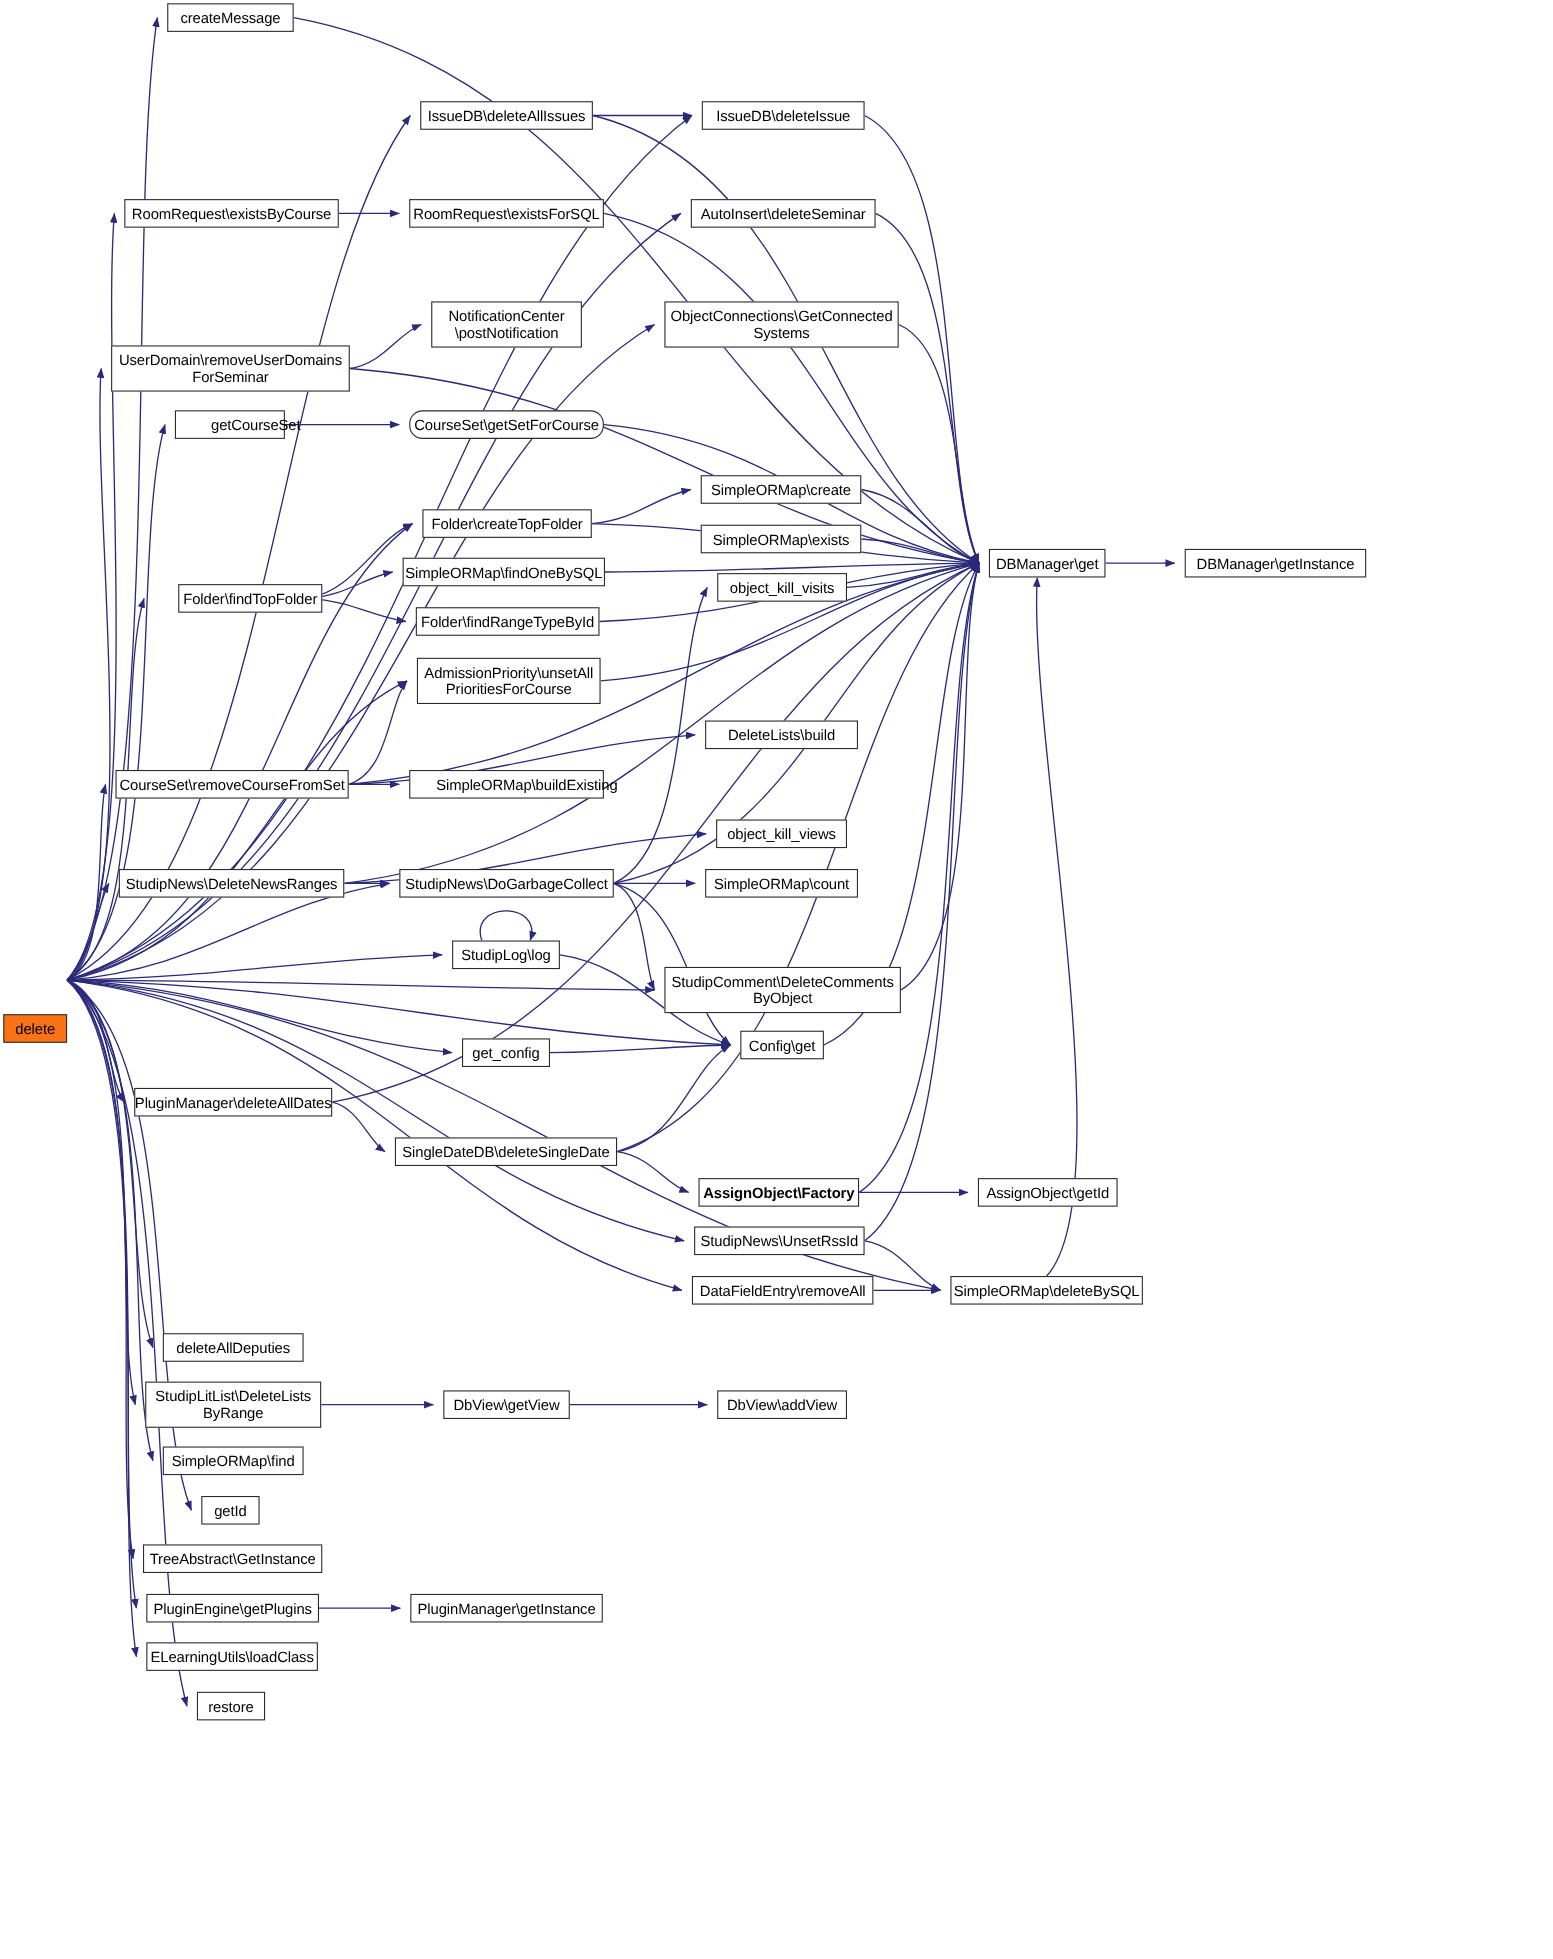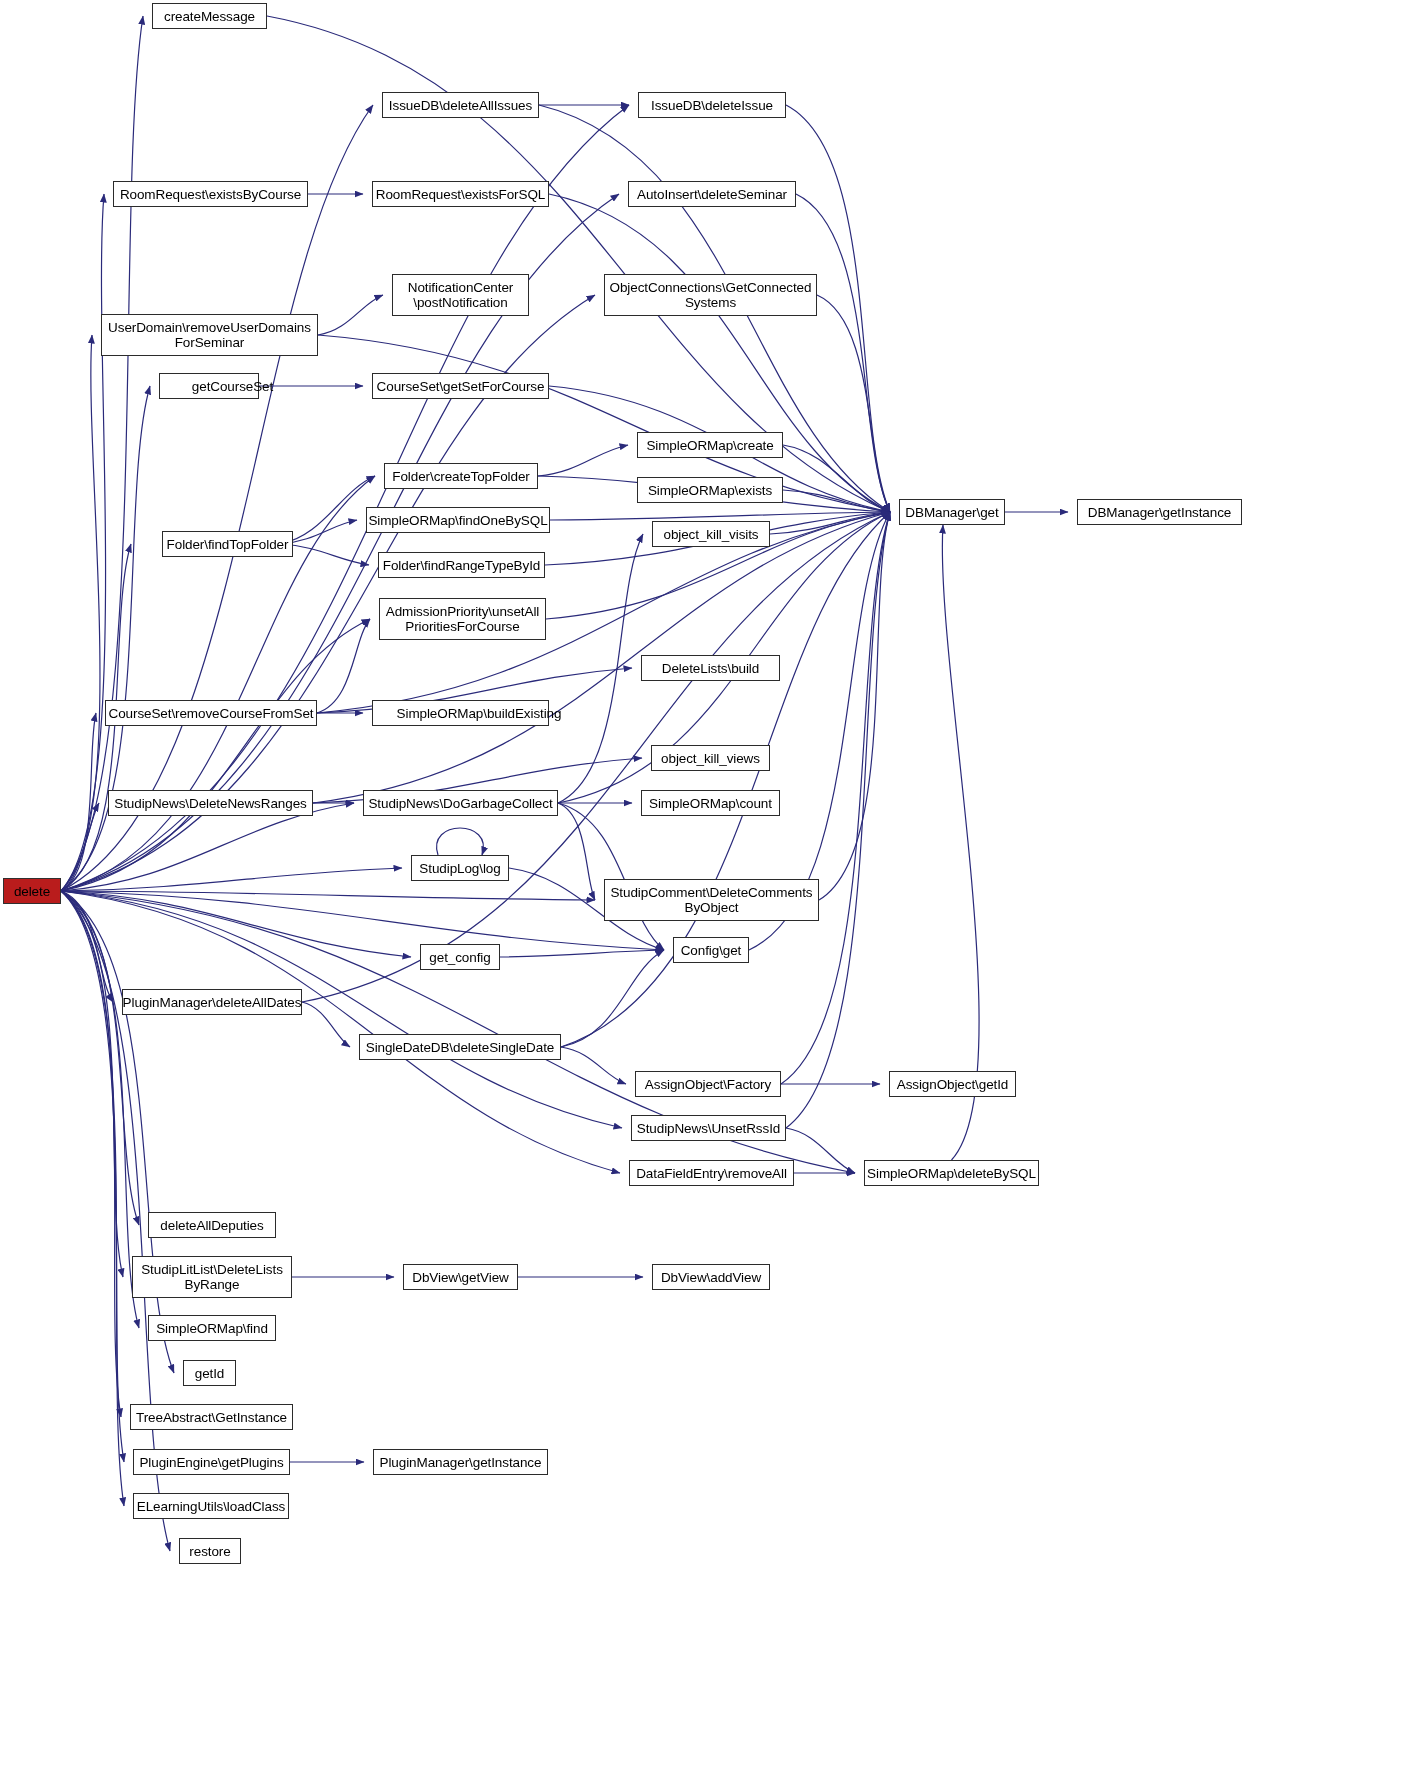--- a/index.html
+++ b/index.html
@@ -35,22 +35,23 @@
     line-height: 15px;
     display: flex;
     align-items: center;
     justify-content: center;
     text-align: center;
     white-space: pre-line;
     letter-spacing: -0.1px;
     z-index: 5;
   }
   .node.root {
-    background: #b91c1c;
+    background: #f97316;
     border-color: #303030;
+    margin-top: 44px;
   }
 </style>
 </head>
 <body>
 
 <div id="graph-root">
   <svg id="edges" viewBox="0 0 1412 1781" preserveAspectRatio="none">
     <defs>
       <marker id="arrowhead" markerWidth="9" markerHeight="7" refX="8.5" refY="3.5" orient="auto" markerUnits="userSpaceOnUse">
         <polygon points="0 0, 9 3.5, 0 7" fill="#2a2a7a"></polygon>
@@ -152,21 +153,21 @@
       <div class="node" style="left: 113px; top: 181px; width: 195px; height: 26px;">RoomRequest\existsByCourse</div>
       <div class="node" style="left: 372px; top: 181px; width: 177px; height: 26px;">RoomRequest\existsForSQL</div>
       <div class="node" style="left: 628px; top: 181px; width: 168px; height: 26px;">AutoInsert\deleteSeminar</div>
       <div class="node" style="left: 392px; top: 274px; width: 137px; height: 42px;">NotificationCenter
 \postNotification</div>
       <div class="node" style="left: 604px; top: 274px; width: 213px; height: 42px;">ObjectConnections\GetConnected
 Systems</div>
       <div class="node" style="left: 101px; top: 314px; width: 217px; height: 42px;">UserDomain\removeUserDomains
 ForSeminar</div>
       <div class="node" style="left: 159px; top: 373px; width: 100px; height: 26px; padding-left: 47px;">getCourseSet</div>
-      <div class="node" style="left: 372px; top: 373px; width: 177px; height: 26px;">CourseSet\getSetForCourse</div>
+      <div class="node" style="left: 372px; top: 373px; width: 177px; height: 26px; border-radius: 12px;">CourseSet\getSetForCourse</div>
       <div class="node" style="left: 637px; top: 432px; width: 146px; height: 26px;">SimpleORMap\create</div>
       <div class="node" style="left: 384px; top: 463px; width: 154px; height: 26px;">Folder\createTopFolder</div>
       <div class="node" style="left: 637px; top: 477px; width: 146px; height: 26px;">SimpleORMap\exists</div>
       <div class="node" style="left: 366px; top: 507px; width: 184px; height: 26px;">SimpleORMap\findOneBySQL</div>
       <div class="node" style="left: 899px; top: 499px; width: 106px; height: 26px;">DBManager\get</div>
       <div class="node" style="left: 1077px; top: 499px; width: 165px; height: 26px;">DBManager\getInstance</div>
       <div class="node" style="left: 652px; top: 521px; width: 118px; height: 26px;">object_kill_visits</div>
       <div class="node" style="left: 140px; top: 531px; width: 131px; height: 26px; margin-left: 22px;">Folder\findTopFolder</div>
       <div class="node" style="left: 378px; top: 552px; width: 167px; height: 26px;">Folder\findRangeTypeById</div>
       <div class="node" style="left: 379px; top: 598px; width: 167px; height: 42px;">AdmissionPriority\unsetAll
@@ -178,21 +179,21 @@
       <div class="node" style="left: 108px; top: 790px; width: 205px; height: 26px;">StudipNews\DeleteNewsRanges</div>
       <div class="node" style="left: 363px; top: 790px; width: 195px; height: 26px;">StudipNews\DoGarbageCollect</div>
       <div class="node" style="left: 641px; top: 790px; width: 139px; height: 26px;">SimpleORMap\count</div>
       <div class="node" style="left: 411px; top: 855px; width: 98px; height: 26px;">StudipLog\log</div>
       <div class="node" style="left: 604px; top: 879px; width: 215px; height: 42px;">StudipComment\DeleteComments
 ByObject</div>
       <div class="node" style="left: 673px; top: 937px; width: 76px; height: 26px;">Config\get</div>
       <div class="node" style="left: 420px; top: 944px; width: 80px; height: 26px;">get_config</div>
       <div class="node" style="left: 122px; top: 989px; width: 180px; height: 26px;">PluginManager\deleteAllDates</div>
       <div class="node" style="left: 359px; top: 1034px; width: 202px; height: 26px;">SingleDateDB\deleteSingleDate</div>
-      <div class="node" style="left: 635px; top: 1071px; width: 146px; height: 26px;">AssignObject\Factory</div>
+      <div class="node" style="left: 635px; top: 1071px; width: 146px; height: 26px; font-weight: bold;">AssignObject\Factory</div>
       <div class="node" style="left: 889px; top: 1071px; width: 127px; height: 26px;">AssignObject\getId</div>
       <div class="node" style="left: 631px; top: 1115px; width: 155px; height: 26px;">StudipNews\UnsetRssId</div>
       <div class="node" style="left: 629px; top: 1160px; width: 165px; height: 26px;">DataFieldEntry\removeAll</div>
       <div class="node" style="left: 864px; top: 1160px; width: 175px; height: 26px;">SimpleORMap\deleteBySQL</div>
       <div class="node" style="left: 148px; top: 1212px; width: 128px; height: 26px;">deleteAllDeputies</div>
       <div class="node" style="left: 132px; top: 1256px; width: 160px; height: 42px;">StudipLitList\DeleteLists
 ByRange</div>
       <div class="node" style="left: 403px; top: 1264px; width: 115px; height: 26px;">DbView\getView</div>
       <div class="node" style="left: 652px; top: 1264px; width: 118px; height: 26px;">DbView\addView</div>
       <div class="node" style="left: 148px; top: 1315px; width: 128px; height: 26px;">SimpleORMap\find</div>

